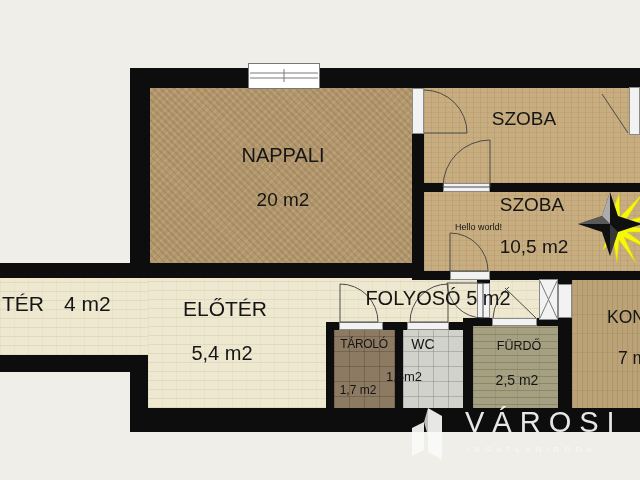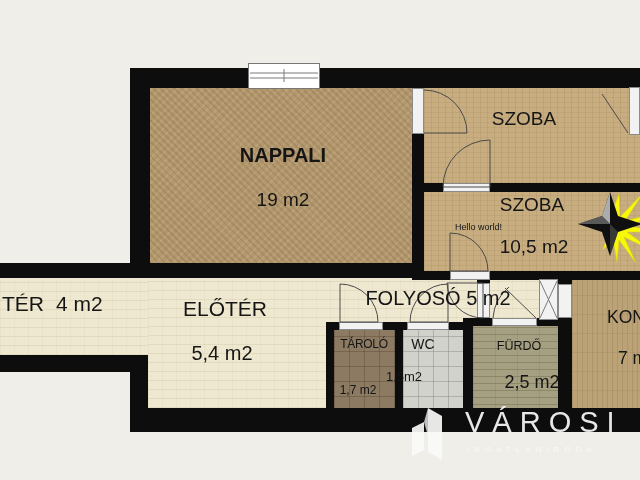--- a/index.html
+++ b/index.html
@@ -135,46 +135,46 @@
         619,194 620,217 643,193 625,221 661,212 629,226 662,232 627,232
         653,251 624,237 636,263 619,240 617,262 613,239 603,250 608,234
         601,232 607,225"></polygon>
       <path d="M610,192 L618,216 L642,224 L618,232 L610,256 L602,232 L578,224 L602,216 Z" fill="#101010"></path>
       <path d="M610,192 L602,216 L610,224 Z" fill="#c8c8c8" opacity="0.85"></path>
       <path d="M578,224 L602,216 L610,224 Z" fill="#7a7a7a" opacity="0.7"></path>
       <path d="M610,256 L618,232 L610,224 Z" fill="#5a5a5a" opacity="0.55"></path>
     </g>
   </svg>
 
-  <div class="lbl" style="left:283px;top:144px;font-size:20px;font-weight:bold;">NAPPALI</div>
-  <div class="lbl" style="left:283px;top:189px;font-size:19px;">19 m2</div>
+  <div class="lbl" style="left:283px;top:144px;font-size:20px;">NAPPALI</div>
+  <div class="lbl" style="left:283px;top:189px;font-size:19px;">20 m2</div>
 
   <div class="lbl" style="left:524px;top:108px;font-size:19px;">SZOBA</div>
 
   <div class="lbl" style="left:532px;top:194px;font-size:19px;">SZOBA</div>
   <div class="lbl-left" style="left:455px;top:222px;font-size:9px;">Hello world!</div>
   <div class="lbl" style="left:534px;top:236px;font-size:19px;">10,5 m2</div>
 
   <div class="lbl-left" style="left:2px;top:292px;font-size:21px;">
-    <span>TÉR</span><span style="margin-left:12px;">4 m2</span>
+    <span>TÉR</span><span style="margin-left:20px;">4 m2</span>
   </div>
 
   <div class="lbl" style="left:225px;top:297px;font-size:21px;">ELŐTÉR</div>
   <div class="lbl" style="left:222px;top:342px;font-size:20px;">5,4 m2</div>
 
   <div class="lbl" style="left:438px;top:287px;font-size:20px;">FOLYOSÓ 5 m2</div>
 
   <div class="lbl" style="left:364px;top:337px;font-size:12px;letter-spacing:-0.3px;">TÁROLÓ</div>
   <div class="lbl" style="left:358px;top:383px;font-size:12px;">1,7 m2</div>
 
   <div class="lbl" style="left:423px;top:336px;font-size:14px;">WC</div>
   <div class="lbl" style="left:404px;top:369px;font-size:13px;">1,5m2</div>
 
   <div class="lbl" style="left:519px;top:339px;font-size:12.5px;">FÜRDŐ</div>
-  <div class="lbl" style="left:532px;top:372px;font-size:18px;">2,5 m2</div>
+  <div class="lbl" style="left:517px;top:372px;font-size:14px;">2,5 m2</div>
 
   <div class="lbl-left" style="left:607px;top:307px;font-size:17.5px;">KON</div>
   <div class="lbl-left" style="left:618px;top:348px;font-size:17.5px;">7 m</div>
 
   <div class="wm">
     <svg width="46" height="62" viewBox="0 0 46 62" style="position:absolute;left:0;top:4px;">
       <path d="M20,6 L34,14 V58 L20,50 Z" fill="rgba(250,250,247,.92)"></path>
       <path d="M4,26 L16,20 V48 L4,54 Z" fill="rgba(250,250,247,.92)"></path>
       <path d="M20,6 L16,20 L20,34 Z" fill="rgba(250,250,247,.75)"></path>
     </svg>

